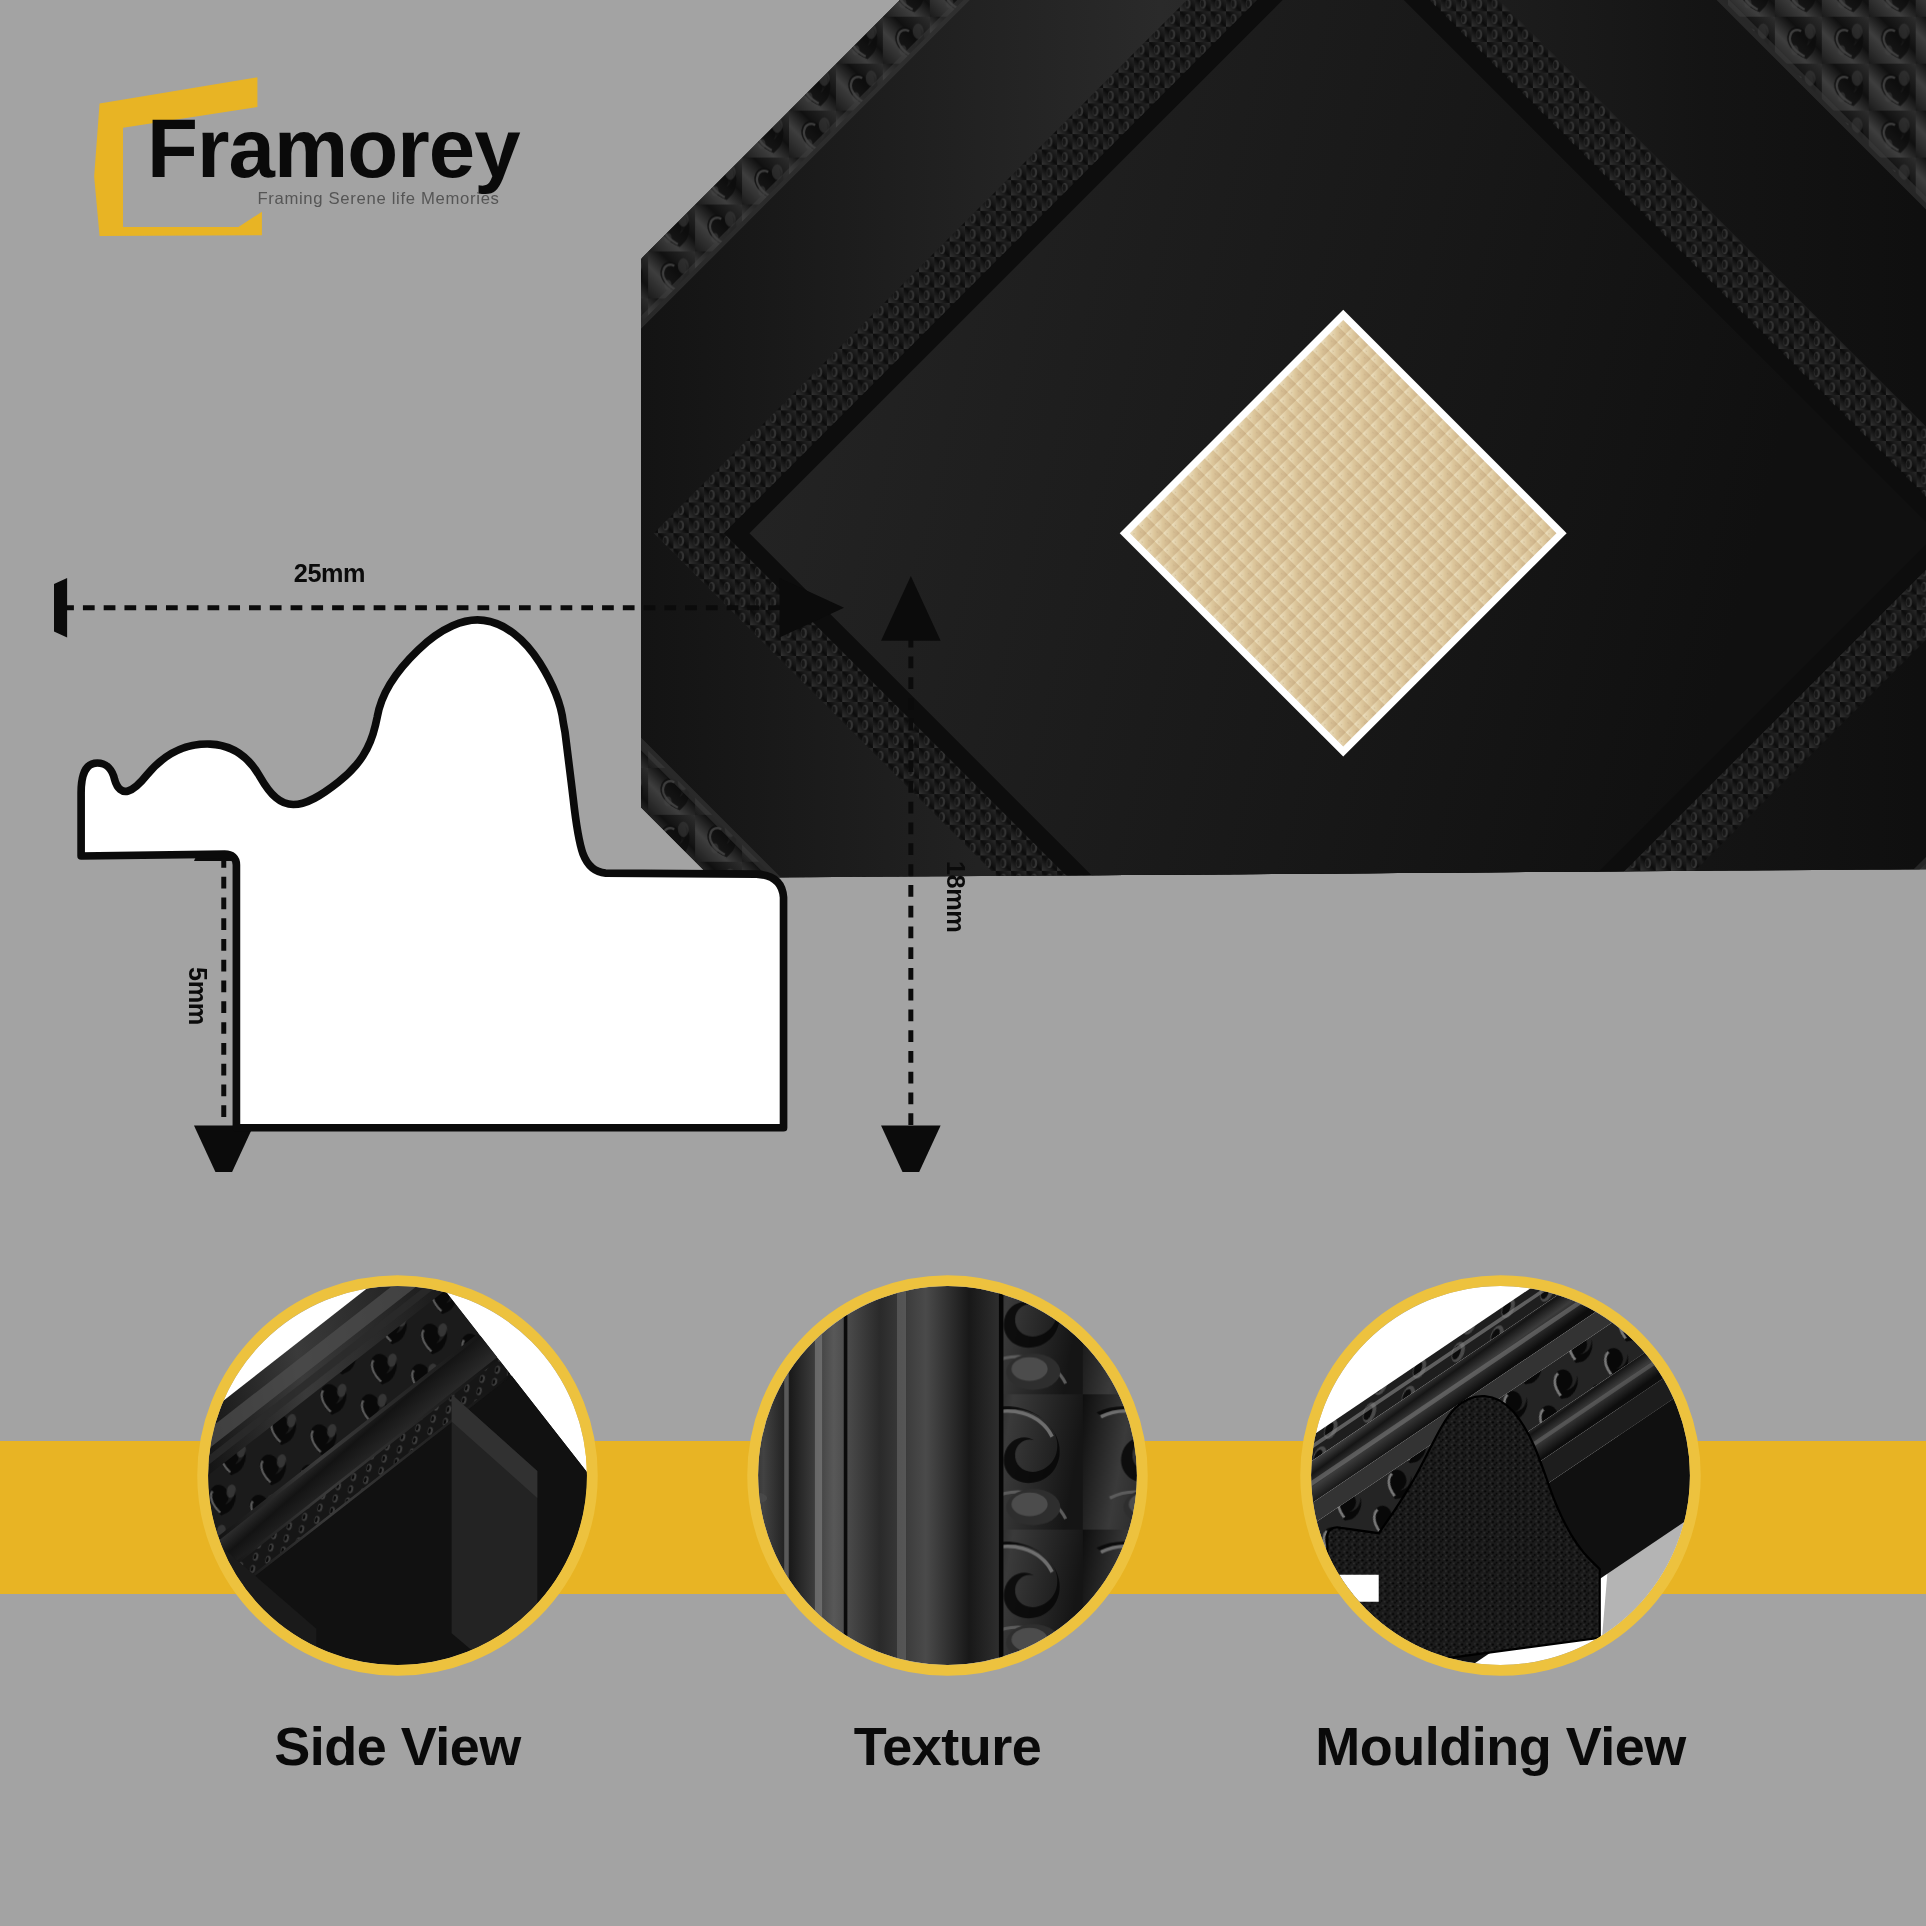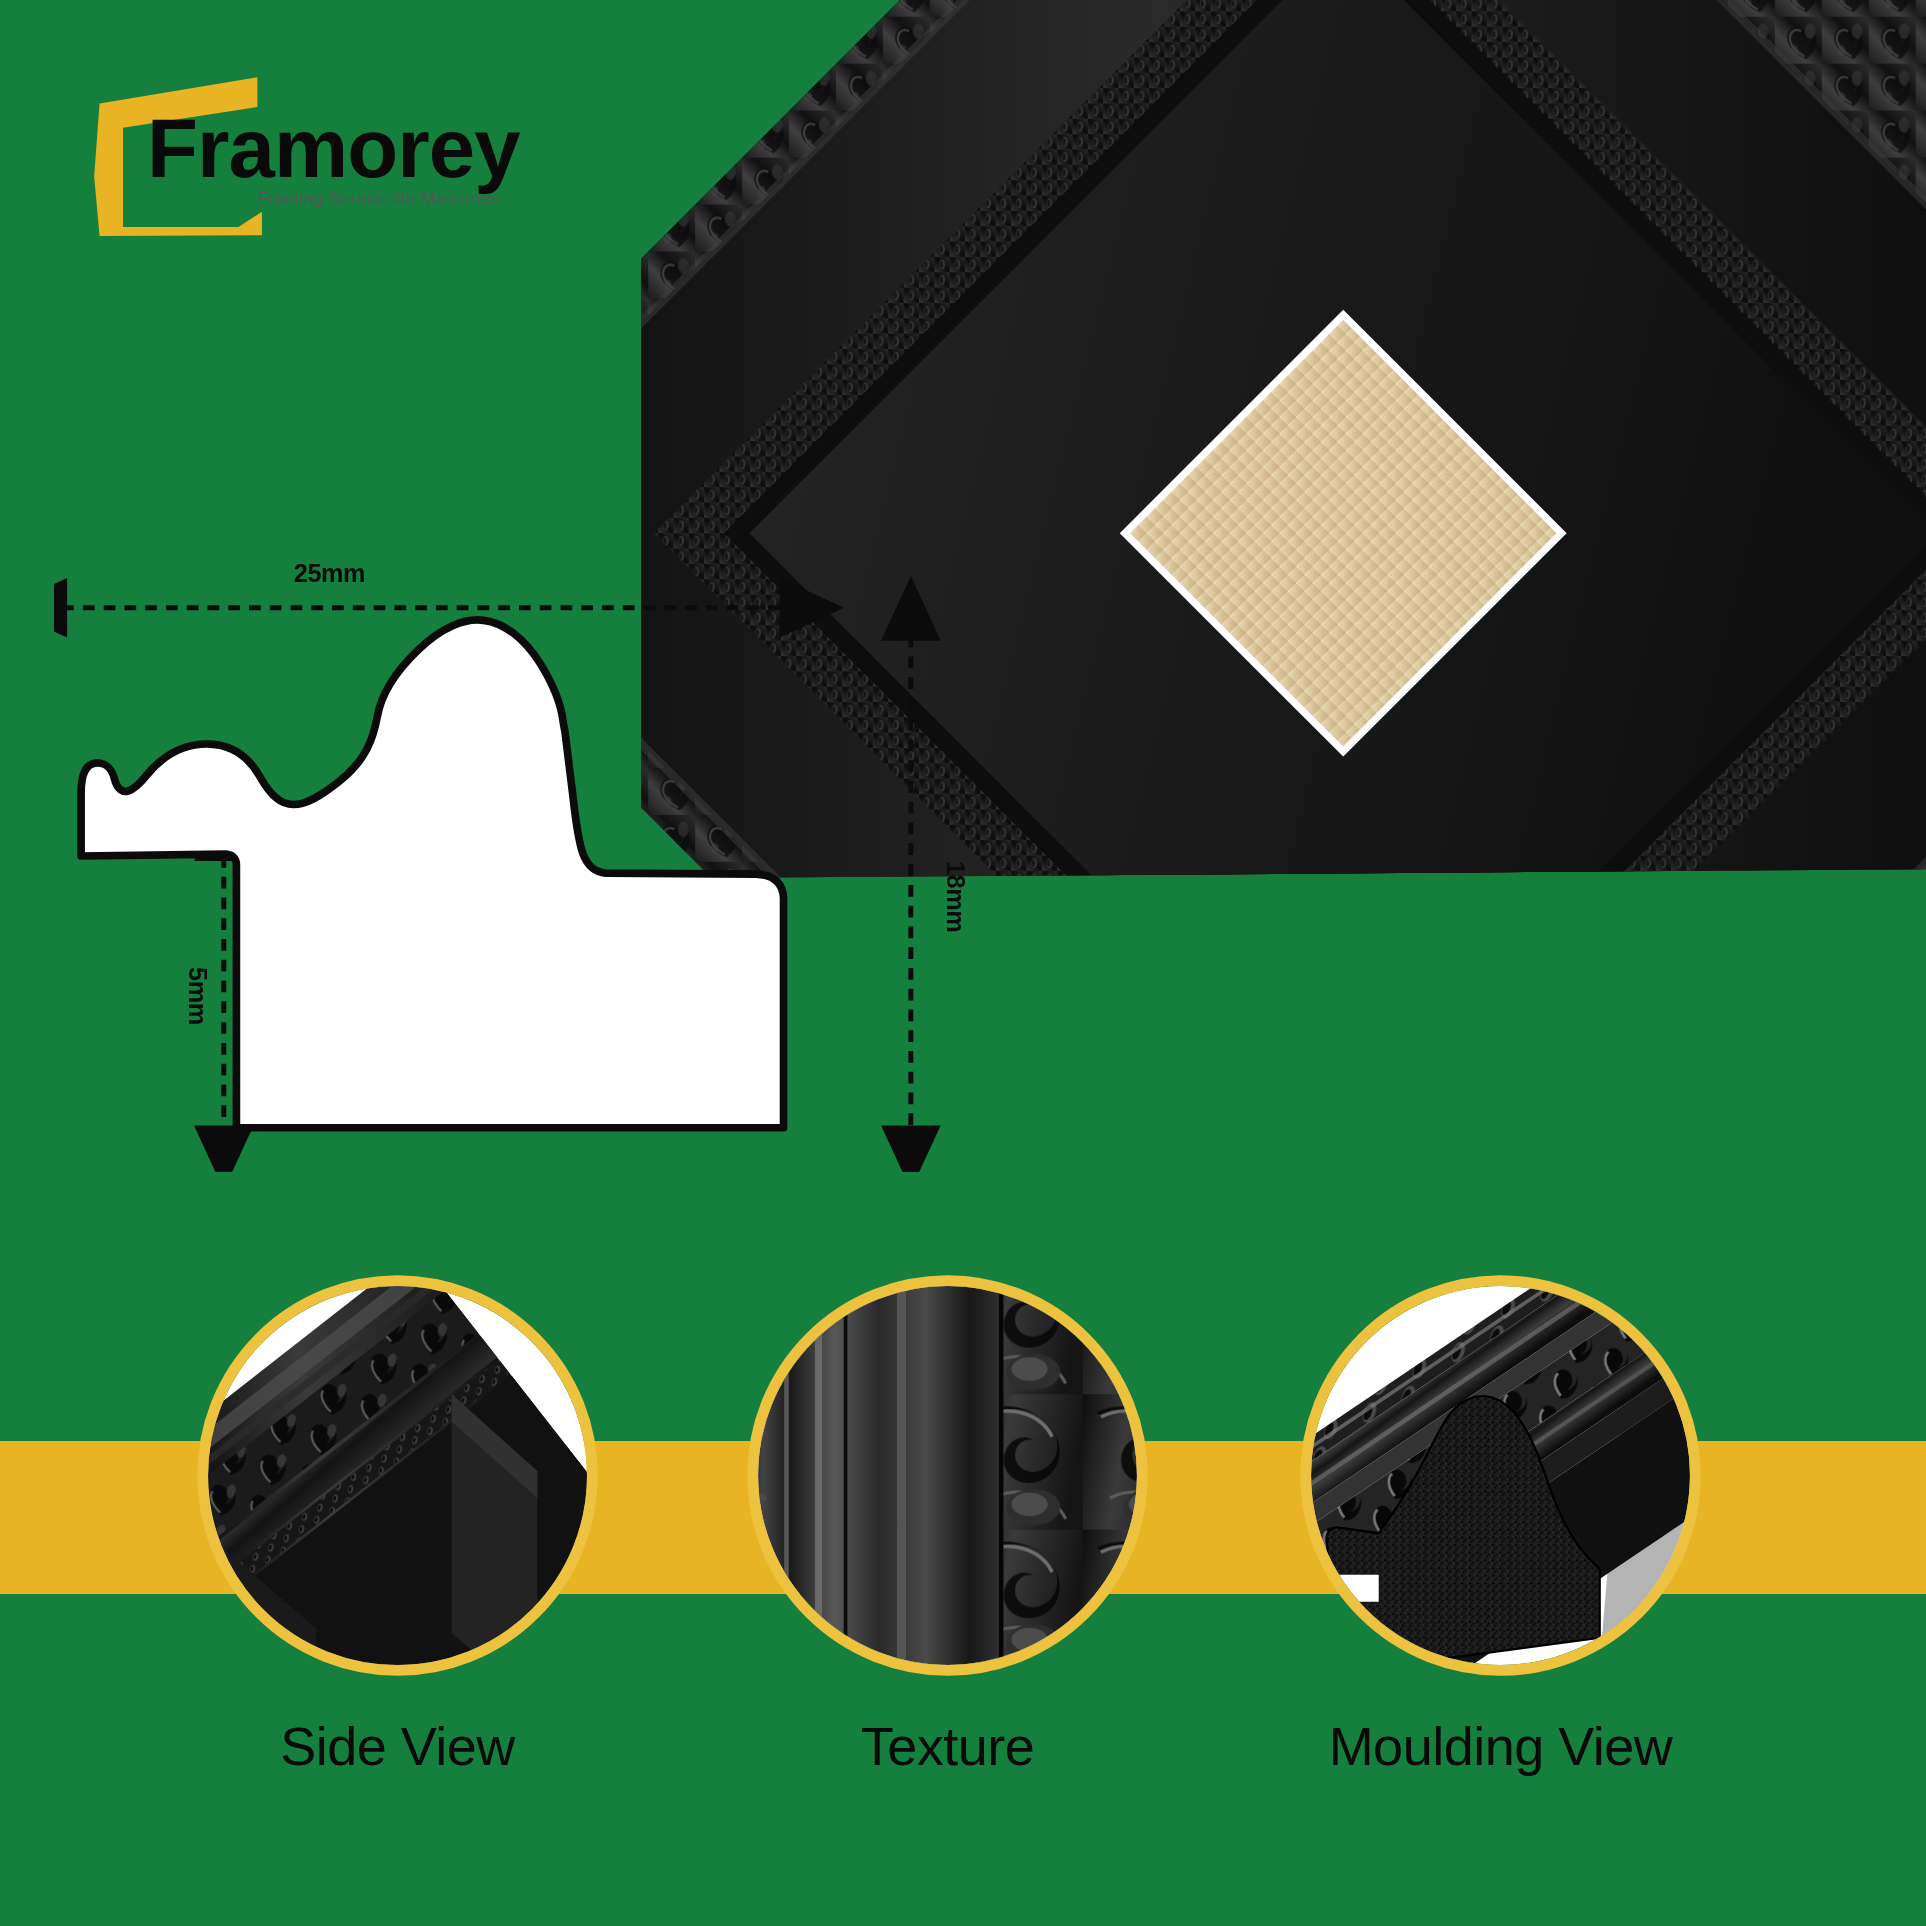--- a/index.html
+++ b/index.html
@@ -1,17 +1,17 @@
 <!DOCTYPE html>
 <html style="font-size:7.2px"><head>
 <meta charset="utf-8">
 <style>
   html,body{margin:0;padding:0;background:#fff;}
   body{width:1926px;height:1926px;overflow:hidden;font-family:"Liberation Sans",sans-serif;}
-  #stage{position:relative;width:1926px;height:1926px;background:#15803d;overflow:hidden;}
+  #stage{position:relative;width:1926px;height:1926px;background:#a3a3a3;overflow:hidden;}
 
   
   #logo{position:absolute;left:68px;top:68px;width:469px;height:181px;}
   #logo svg{display:block;width:100%;height:100%;}
   .logo-word{font-family:"Liberation Sans",sans-serif;font-weight:700;letter-spacing:-2px;}
   .logo-tag{font-family:"Liberation Sans",sans-serif;font-weight:400;letter-spacing:1.5px;}
 
   
   #frame-photo{position:absolute;left:641px;top:-235px;width:1580px;height:1431px;}
   #frame-photo svg{display:block;width:100%;height:100%;}
@@ -25,21 +25,21 @@
   #banner{position:absolute;left:0;top:1441px;width:1926px;height:153px;background:#e8b424;}
 
   
   .feature{position:absolute;top:1259px;width:433px;height:600px;}
   #feature-0{left:181px;}
   #feature-1{left:731px;}
   #feature-2{left:1284px;}
   .circle-wrap{position:absolute;left:0;top:0;width:433px;height:433px;}
   .circle-wrap svg{display:block;width:100%;height:100%;}
   .feature-label{position:absolute;top:456px;left:0;width:433px;text-align:center;
-    font-family:"Liberation Sans",sans-serif;font-weight:400;font-size:54px;color:#0a0a0a;
+    font-family:"Liberation Sans",sans-serif;font-weight:700;font-size:54px;color:#0a0a0a;
     letter-spacing:-0.5px;white-space:nowrap;}
 </style>
 </head>
 <body>
 
 <div id="stage">
 
   <div id="logo">
     <svg viewBox="0 0 1040 400" xmlns="http://www.w3.org/2000/svg">
       <g>

